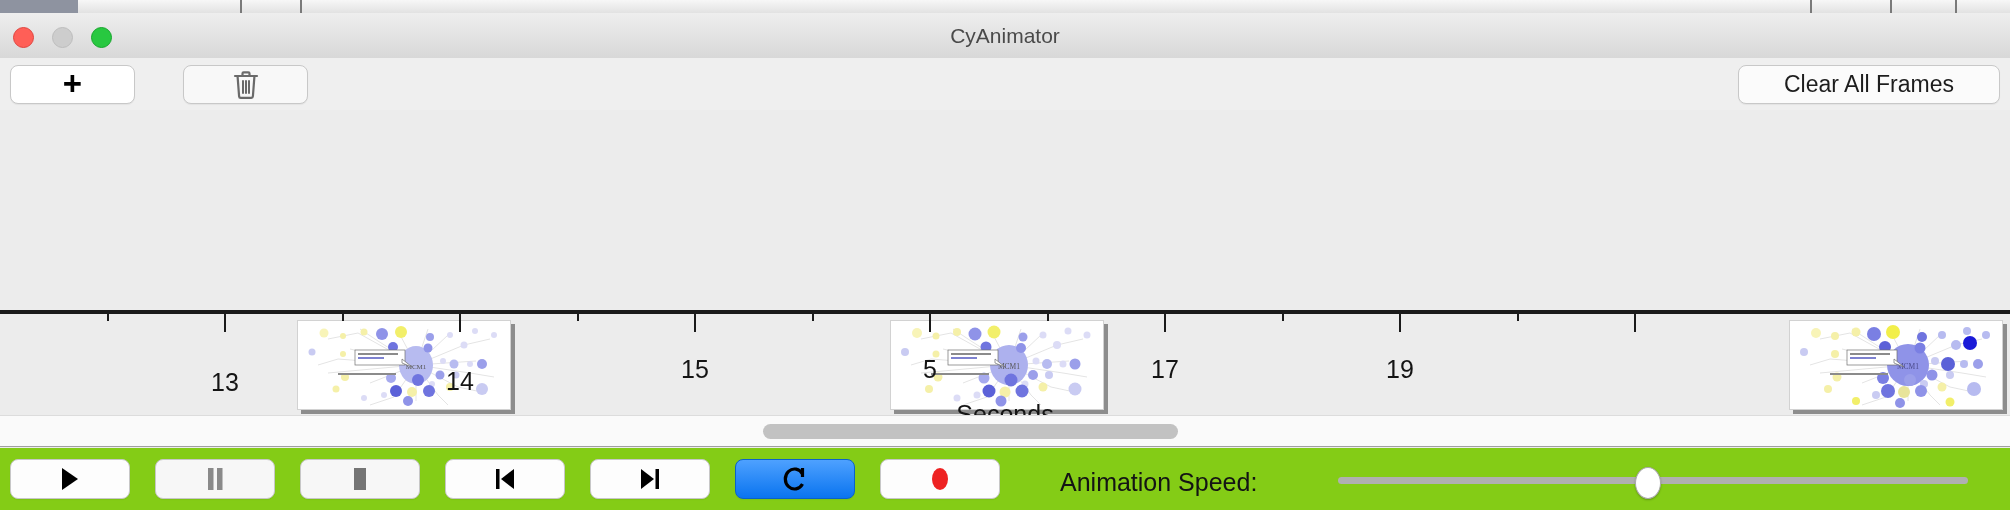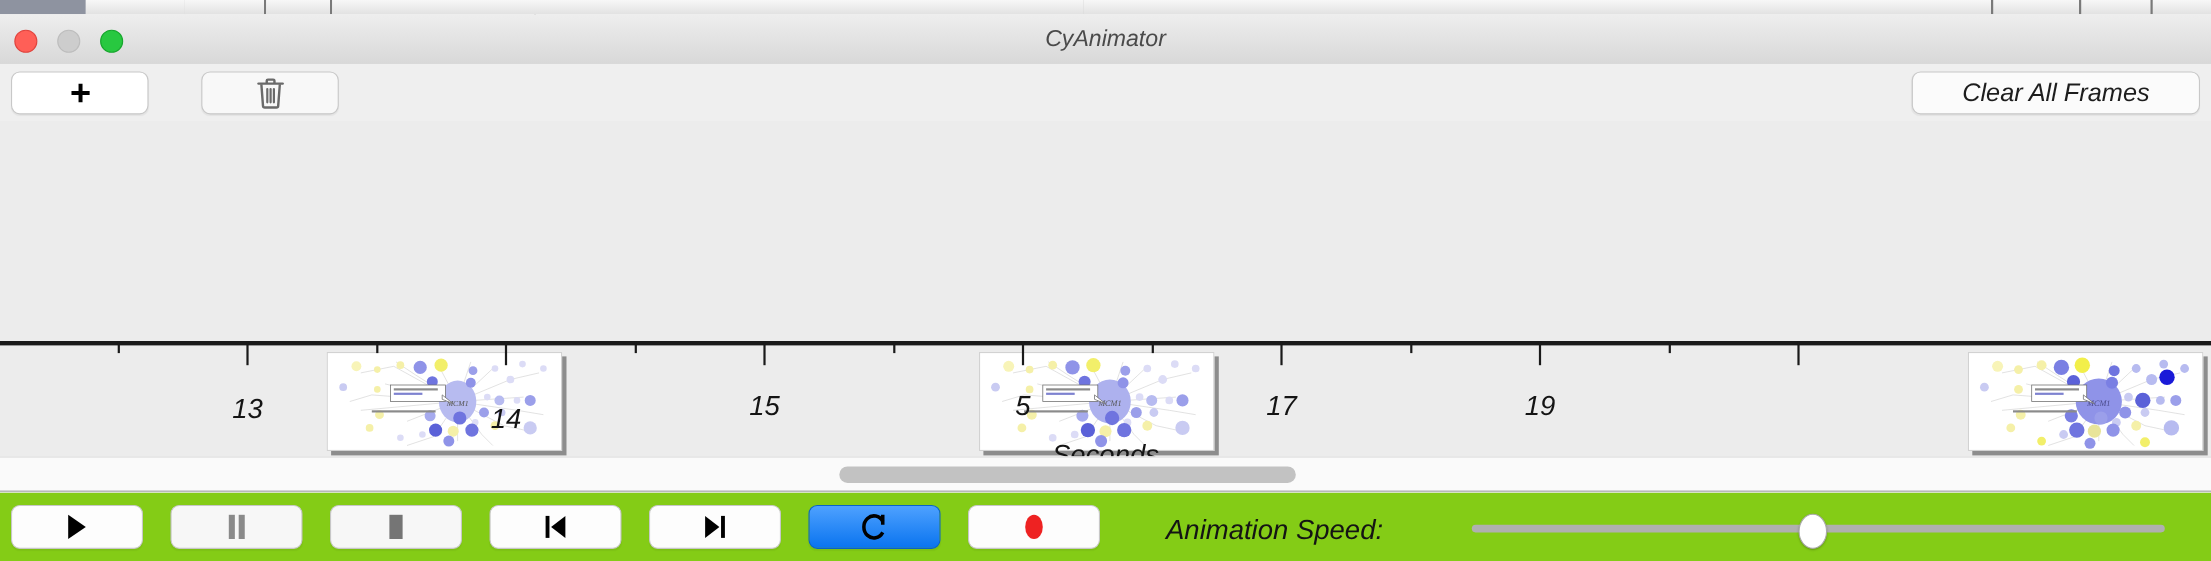--- a/index.html
+++ b/index.html
@@ -14,21 +14,20 @@
     overflow: hidden;
     font-family: "Liberation Sans", sans-serif;
     -webkit-font-smoothing: antialiased;
   }
 
   #app {
     position: relative;
     width: 2010px;
     height: 510px;
     background: #ececec;
-    font-style: italic;
   }
 
   
   .bg-window {
     position: absolute;
     left: 0; top: 0;
     width: 2010px; height: 13px;
     background: #f4f4f4;
     overflow: hidden;
   }
@@ -507,21 +506,21 @@
         <div class="tick tick-major" style="left: 929px; top: 200px;"></div>
         <div class="tick tick-minor" style="left: 1046.5px; top: 200px;"></div>
         <div class="tick tick-major" style="left: 1164px; top: 200px;"></div>
         <div class="tick tick-minor" style="left: 1281.5px; top: 200px;"></div>
         <div class="tick tick-major" style="left: 1399px; top: 200px;"></div>
         <div class="tick tick-minor" style="left: 1516.5px; top: 200px;"></div>
         <div class="tick tick-major" style="left: 1634px; top: 200px;"></div>
       </div>
     <div id="tick-labels">
         <div class="tick-label" style="left: -60px; top: 245px; width: 100px;">2</div>
-        <div class="tick-label" style="left: 175px; top: 248px; width: 100px;">13</div>
+        <div class="tick-label" style="left: 175px; top: 258px; width: 100px;">13</div>
         <div class="tick-label" style="left: 410px; top: 245px; width: 100px; margin-top: 12px;">14</div>
         <div class="tick-label" style="left: 645px; top: 245px; width: 100px;">15</div>
         <div class="tick-label" style="left: 880px; top: 245px; width: 100px;">5</div>
         <div class="tick-label" style="left: 1115px; top: 245px; width: 100px;">17</div>
         <div class="tick-label" style="left: 1350px; top: 245px; width: 100px;">19</div>
       </div>
     <div class="axis-title" style="top:290px;">Seconds</div>
   </div>
 
   <div class="scroll-track">

